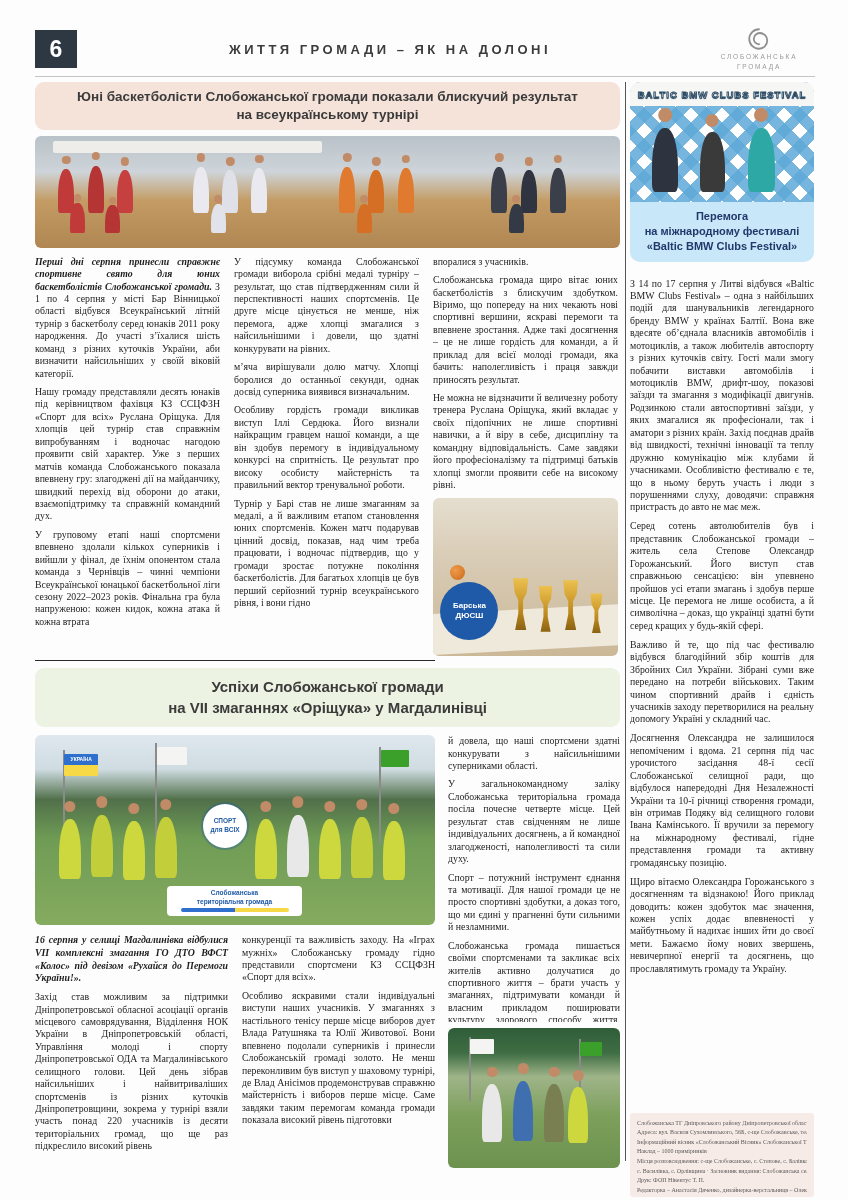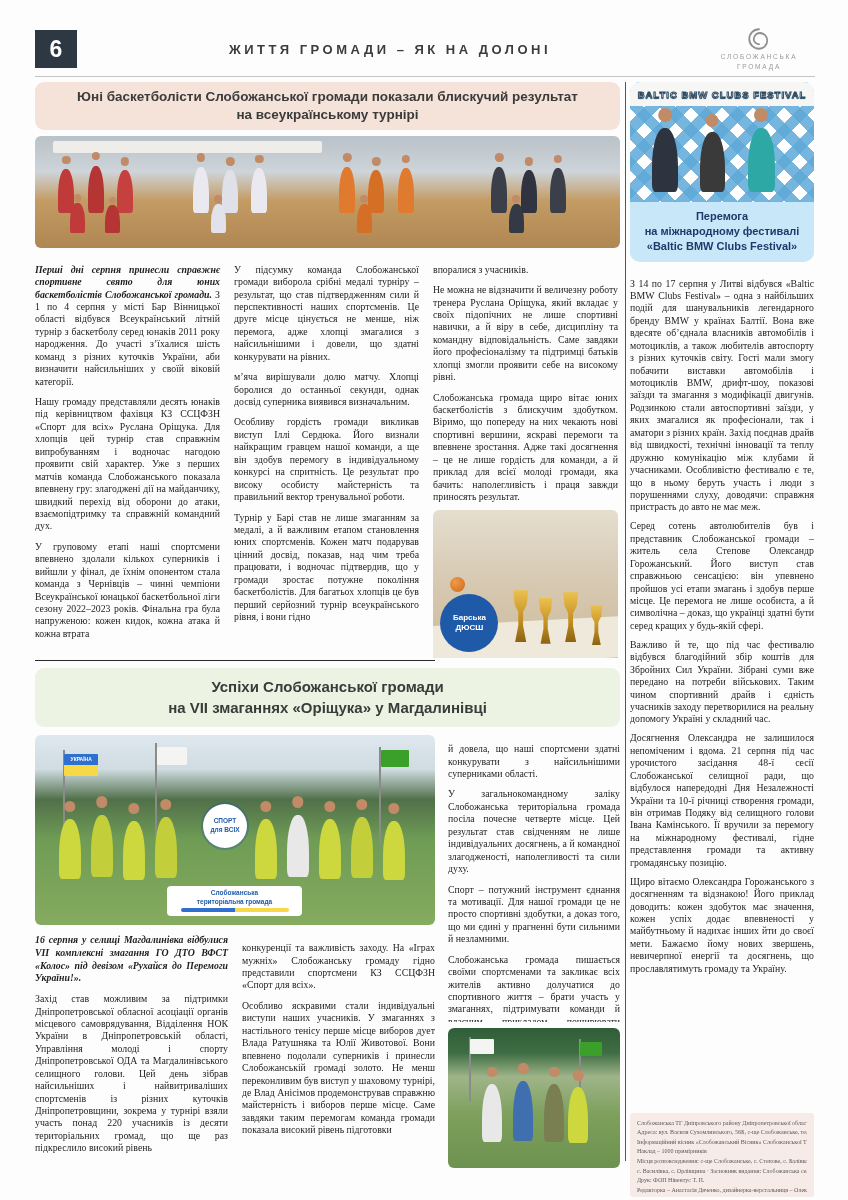--- a/index.html
+++ b/index.html
@@ -22,21 +22,21 @@
   .main{width:585px;}
   .vdiv{width:1px;background:#555;margin:0 4px 36px 5px;}
   .right{width:184px;}
   
   .titlebox{border-radius:9px;text-align:center;font-family:"Liberation Sans",sans-serif;font-weight:bold;color:#3b3b3b;}
   .t1{background:#f5e3da;font-size:13.5px;line-height:1.32;padding:6px 14px;}
   .t2{background:#ecf3e2;font-size:15px;line-height:1.45;padding:8px 10px;margin-top:7px;}
   
   .cols{display:flex;gap:14px;margin-top:8px;height:402px;overflow:hidden;}
   .col{width:185px;}
-  .col p,.jp{ text-align:justify;font-size:9.8px;line-height:1.27;margin:8px 0 6px 0;}
+  .col p,.jp{ text-align:justify;font-size:9.8px;line-height:1.27;margin:0 0 6px 0;}
   .lead{font-weight:bold;font-style:italic;}
   .capt{font-weight:bold;font-style:italic;font-size:9.8px;line-height:1.3;text-align:justify;margin:0 0 6px 0;}
   .rule{width:400px;border-bottom:1.5px solid #2b2b2b;margin-top:2px;}
   
   .photo{position:relative;overflow:hidden;border-radius:6px;}
   .fig{position:absolute;border-radius:45% 45% 12% 12% / 60% 60% 12% 12%;}
   .fig::before{content:"";position:absolute;left:50%;top:-30%;transform:translateX(-50%);
     width:52%;aspect-ratio:1;border-radius:50%;background:#c28b67;}
   .ph1{height:112px;background:linear-gradient(180deg,#b9c2c9 0%,#ced4d9 32%,#c39b63 58%,#b08652 100%);margin-top:6px;}
   .gymbanner{position:absolute;left:3%;top:5%;width:46%;height:12px;background:#f3f1ec;border-radius:2px;opacity:.9;}
@@ -143,22 +143,22 @@
           <p class="jp">У груповому етапі наші спортсмени впевнено здолали кількох суперників і вийшли у фінал, де їхнім опонентом стала команда з Чернівців – чинні чемпіони Всеукраїнської юнацької баскетбольної ліги сезону 2022–2023 років. Фінальна гра була напруженою: кожен кидок, кожна атака й кожна втрата</p>
         </div>
         <div class="col">
           <p class="jp">У підсумку команда Слобожанської громади виборола срібні медалі турніру – результат, що став підтвердженням сили й перспективності наших спортсменів. Це друге місце цінується не менше, ніж перемога, адже хлопці змагалися з найсильнішими і довели, що здатні конкурувати на рівних.</p>
           <p class="jp">м’яча вирішували долю матчу. Хлопці боролися до останньої секунди, однак досвід суперника виявився визначальним.</p>
           <p class="jp">Особливу гордість громади викликав виступ Іллі Сердюка. Його визнали найкращим гравцем нашої команди, а ще він здобув перемогу в індивідуальному конкурсі на спритність. Це результат про високу особисту майстерність та правильний вектор тренувальної роботи.</p>
           <p class="jp">Турнір у Барі став не лише змаганням за медалі, а й важливим етапом становлення юних спортсменів. Кожен матч подарував цінний досвід, показав, над чим треба працювати, і водночас підтвердив, що у громади зростає потужне покоління баскетболістів. Для багатьох хлопців це був перший серйозний турнір всеукраїнського рівня, і вони гідно</p>
         </div>
         <div class="col">
           <p class="jp">впоралися з учасників.</p>
+          <p class="jp">Слобожанська громада щиро вітає юних баскетболістів з блискучим здобутком. Віримо, що попереду на них чекають нові спортивні вершини, яскраві перемоги та впевнене зростання. Адже такі досягнення – це не лише гордість для команди, а й приклад для всієї молоді громади, яка бачить: наполегливість і праця завжди приносять результат.</p>
           <p class="jp">Не можна не відзначити й величезну роботу тренера Руслана Оріщука, який вкладає у своїх підопічних не лише спортивні навички, а й віру в себе, дисципліну та командну відповідальність. Саме завдяки його професіоналізму та підтримці батьків хлопці змогли проявити себе на високому рівні.</p>
-          <p class="jp">Слобожанська громада щиро вітає юних баскетболістів з блискучим здобутком. Віримо, що попереду на них чекають нові спортивні вершини, яскраві перемоги та впевнене зростання. Адже такі досягнення – це не лише гордість для команди, а й приклад для всієї молоді громади, яка бачить: наполегливість і праця завжди приносять результат.</p>
           <div class="photo ph2">
             <div class="table-edge"></div>
             <div class="trophy" style="left:42%;bottom:16%;width:20px;height:52px;"></div>
             <div class="trophy" style="left:56%;bottom:15%;width:18px;height:46px;"></div>
             <div class="trophy" style="left:69%;bottom:16%;width:20px;height:50px;"></div>
             <div class="trophy" style="left:84%;bottom:14%;width:16px;height:40px;"></div>
             <div class="club-logo" style="left:4%;bottom:10%;width:58px;height:58px;font-size:8px;line-height:1.2;">
               <div>Барська</div>
               <div>ДЮСШ</div>
             </div>

